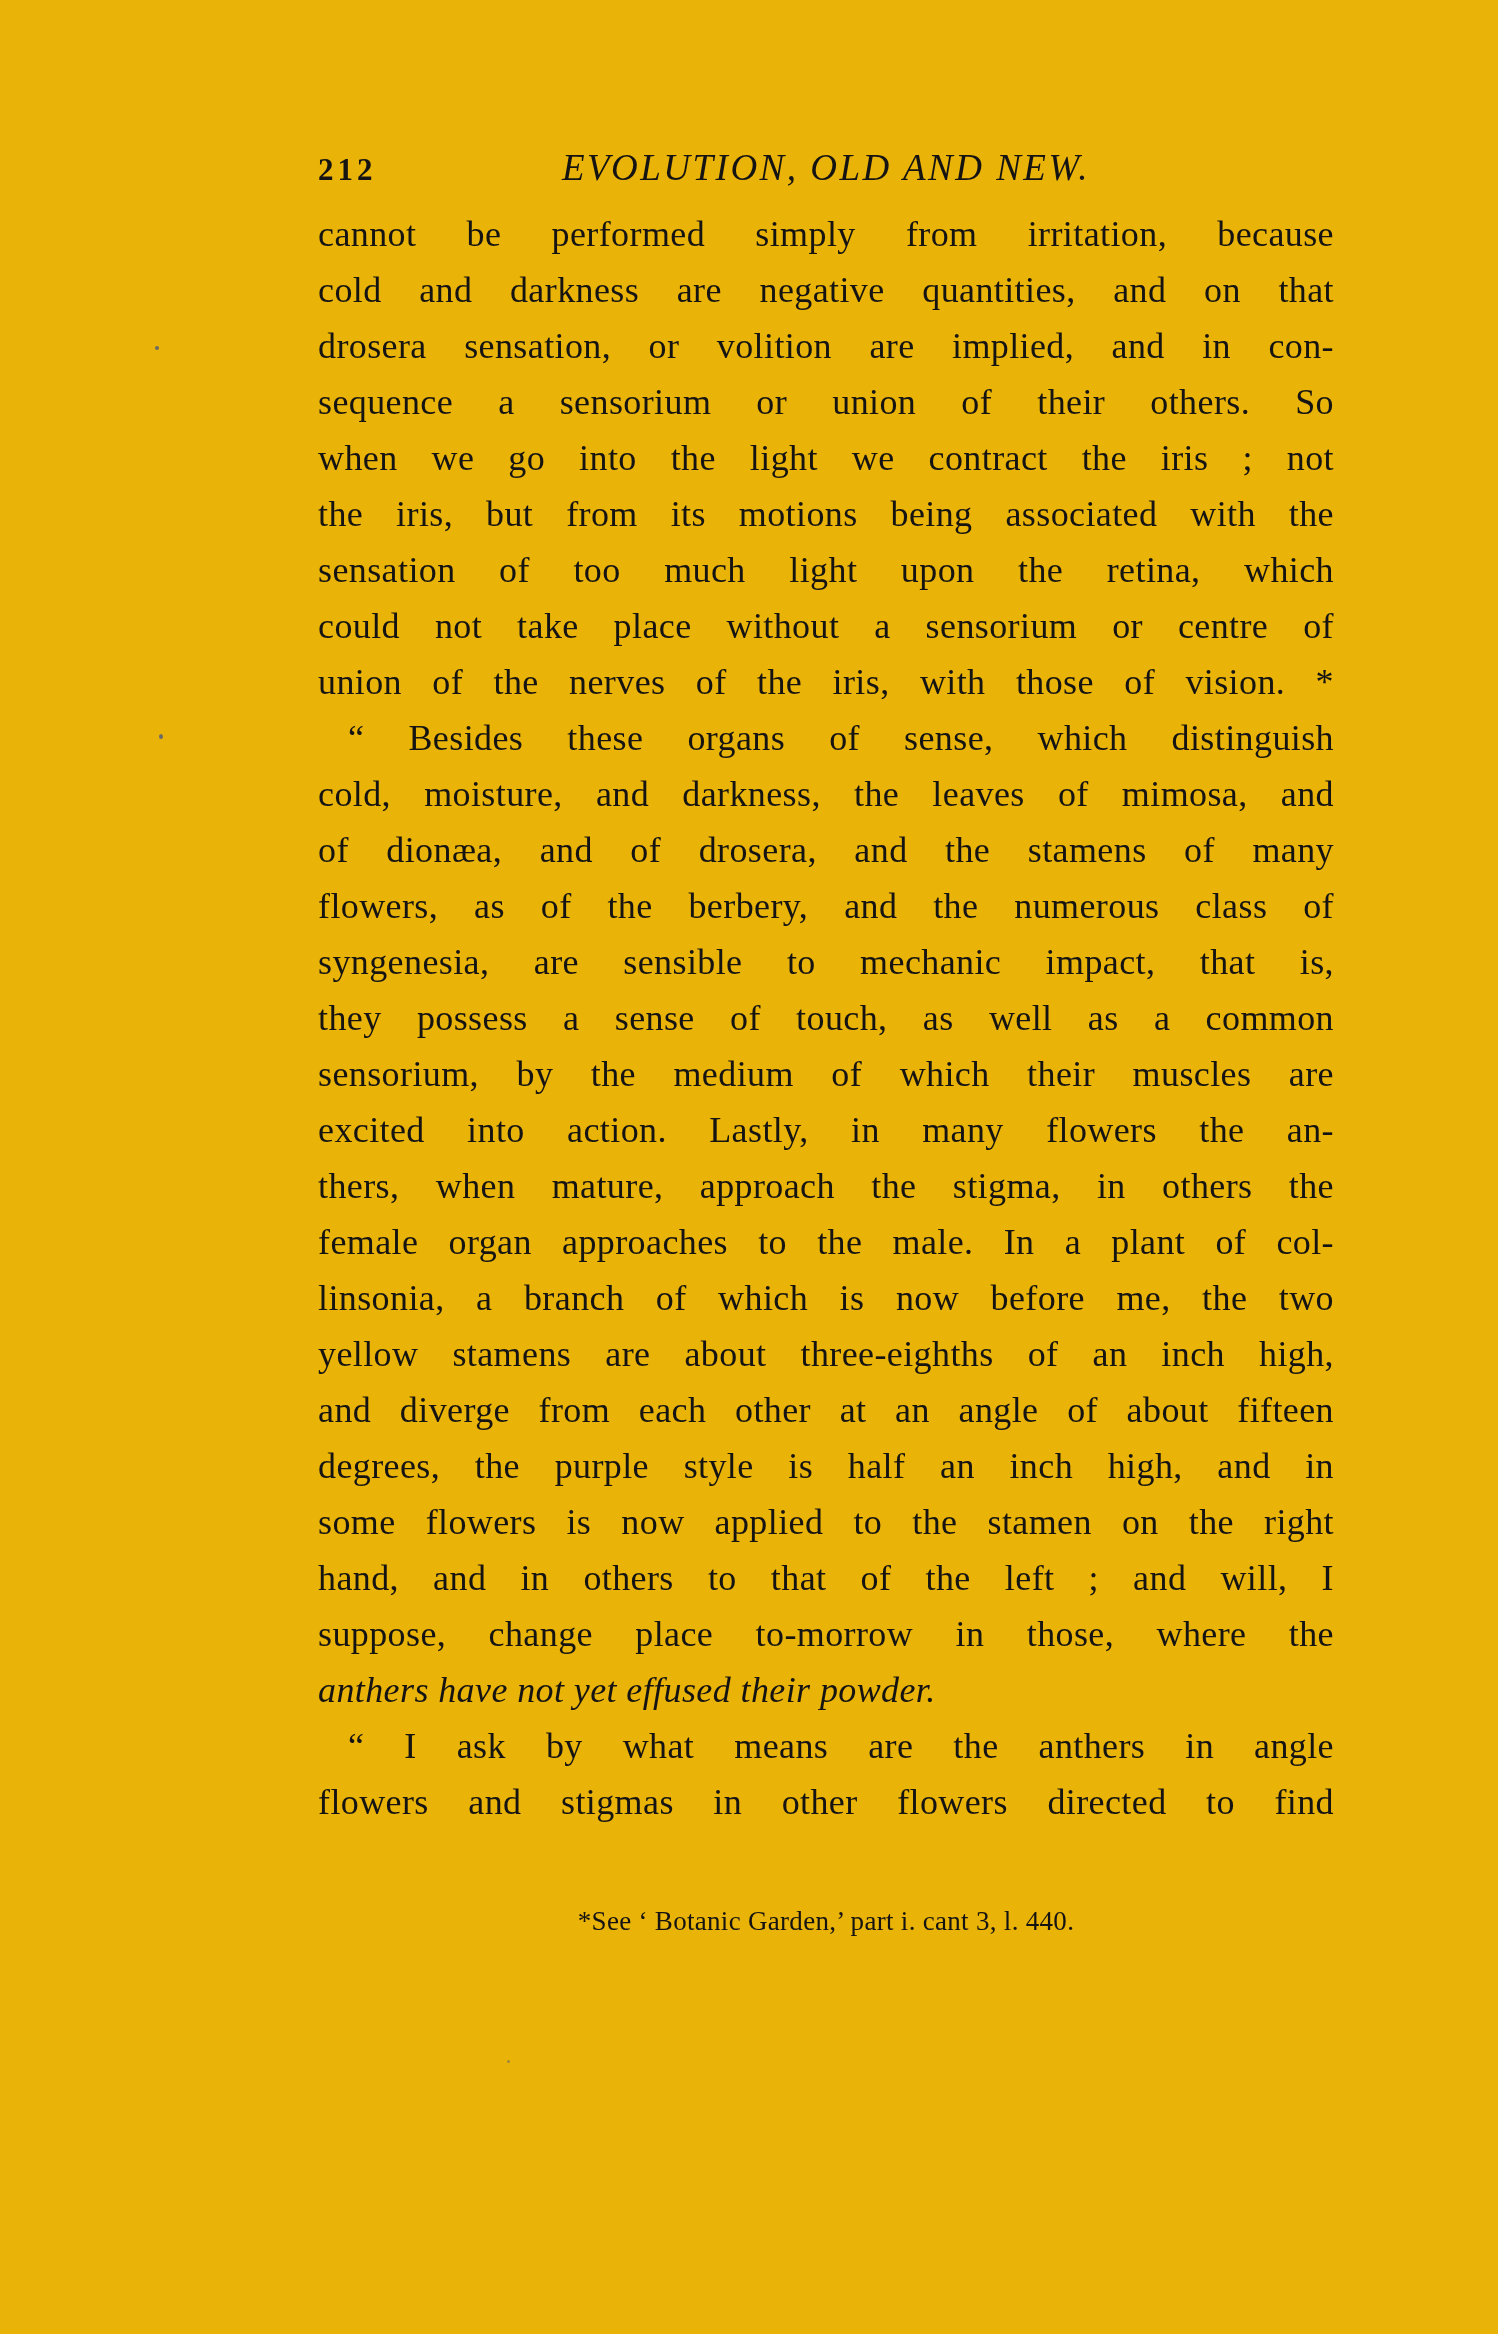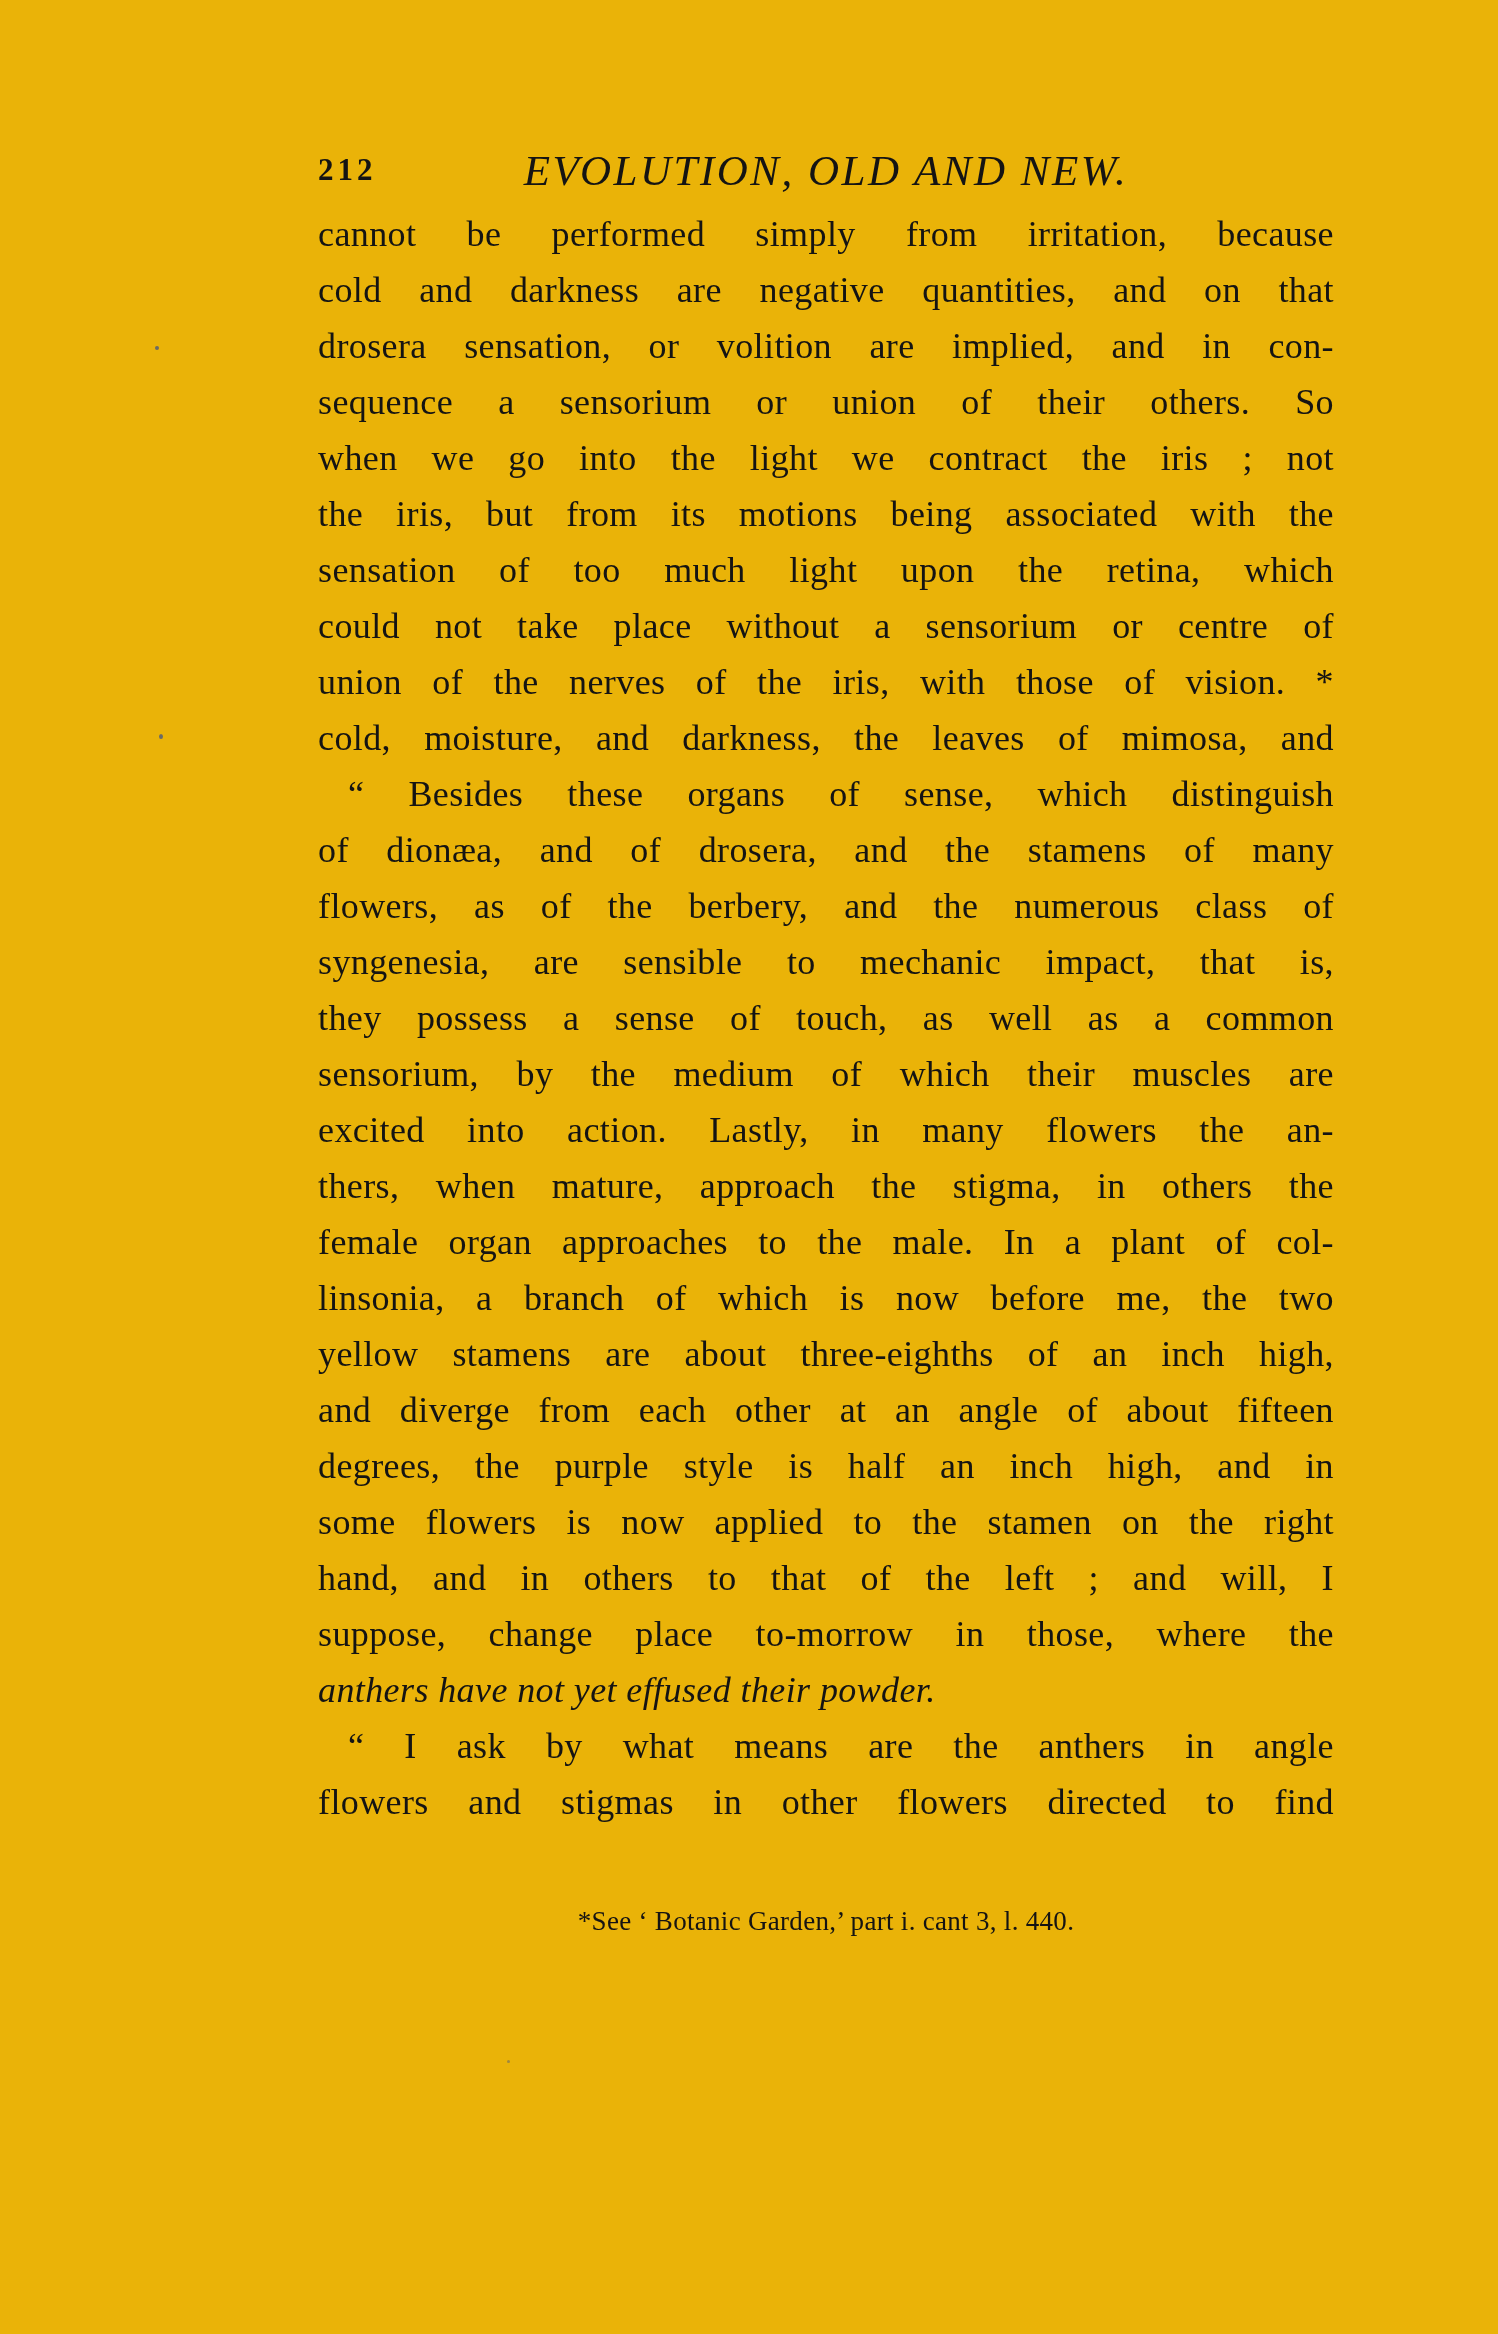--- a/index.html
+++ b/index.html
@@ -19,21 +19,21 @@
   .running-header {
     position: absolute; left: 318px; top: 146px; width: 1016px; height: 46px;
   }
   .page-number {
     position: absolute; left: 0; top: 6px;
     font-size: 31px; font-weight: bold; letter-spacing: 4px;
   }
   .running-title {
     text-align: center;
     font-style: italic;
-    font-size: 43px;
+    font-size: 37px;
     letter-spacing: 2.5px;
     white-space: nowrap;
   }
   .body-text {
     position: absolute; left: 318px; top: 206px; width: 1016px;
   }
   .line {
     font-size: 36px;
     line-height: 56px;
     height: 56px;
@@ -77,22 +77,22 @@
       <div class="line">drosera sensation, or volition are implied, and in con-</div>
       <div class="line">sequence a sensorium or union of their others. So</div>
       <div class="line">when we go into the light we contract the iris ; not</div>
       <div class="line">the iris, but from its motions being associated with the</div>
       <div class="line">sensation of too much light upon the retina, which</div>
       <div class="line">could not take place without a sensorium or centre of</div>
       <div class="line">union of the nerves of the iris, with those of vision. *</div>
     </div>
 
     <div>
+      <div class="line ind">“ Besides these organs of sense, which distinguish</div>
       <div class="line">cold, moisture, and darkness, the leaves of mimosa, and</div>
-      <div class="line ind">“ Besides these organs of sense, which distinguish</div>
       <div class="line">of dionæa, and of drosera, and the stamens of many</div>
       <div class="line">flowers, as of the berbery, and the numerous class of</div>
       <div class="line">syngenesia, are sensible to mechanic impact, that is,</div>
       <div class="line">they possess a sense of touch, as well as a common</div>
       <div class="line">sensorium, by the medium of which their muscles are</div>
       <div class="line">excited into action. Lastly, in many flowers the an-</div>
       <div class="line">thers, when mature, approach the stigma, in others the</div>
       <div class="line">female organ approaches to the male. In a plant of col-</div>
       <div class="line">linsonia, a branch of which is now before me, the two</div>
       <div class="line">yellow stamens are about three-eighths of an inch high,</div>

